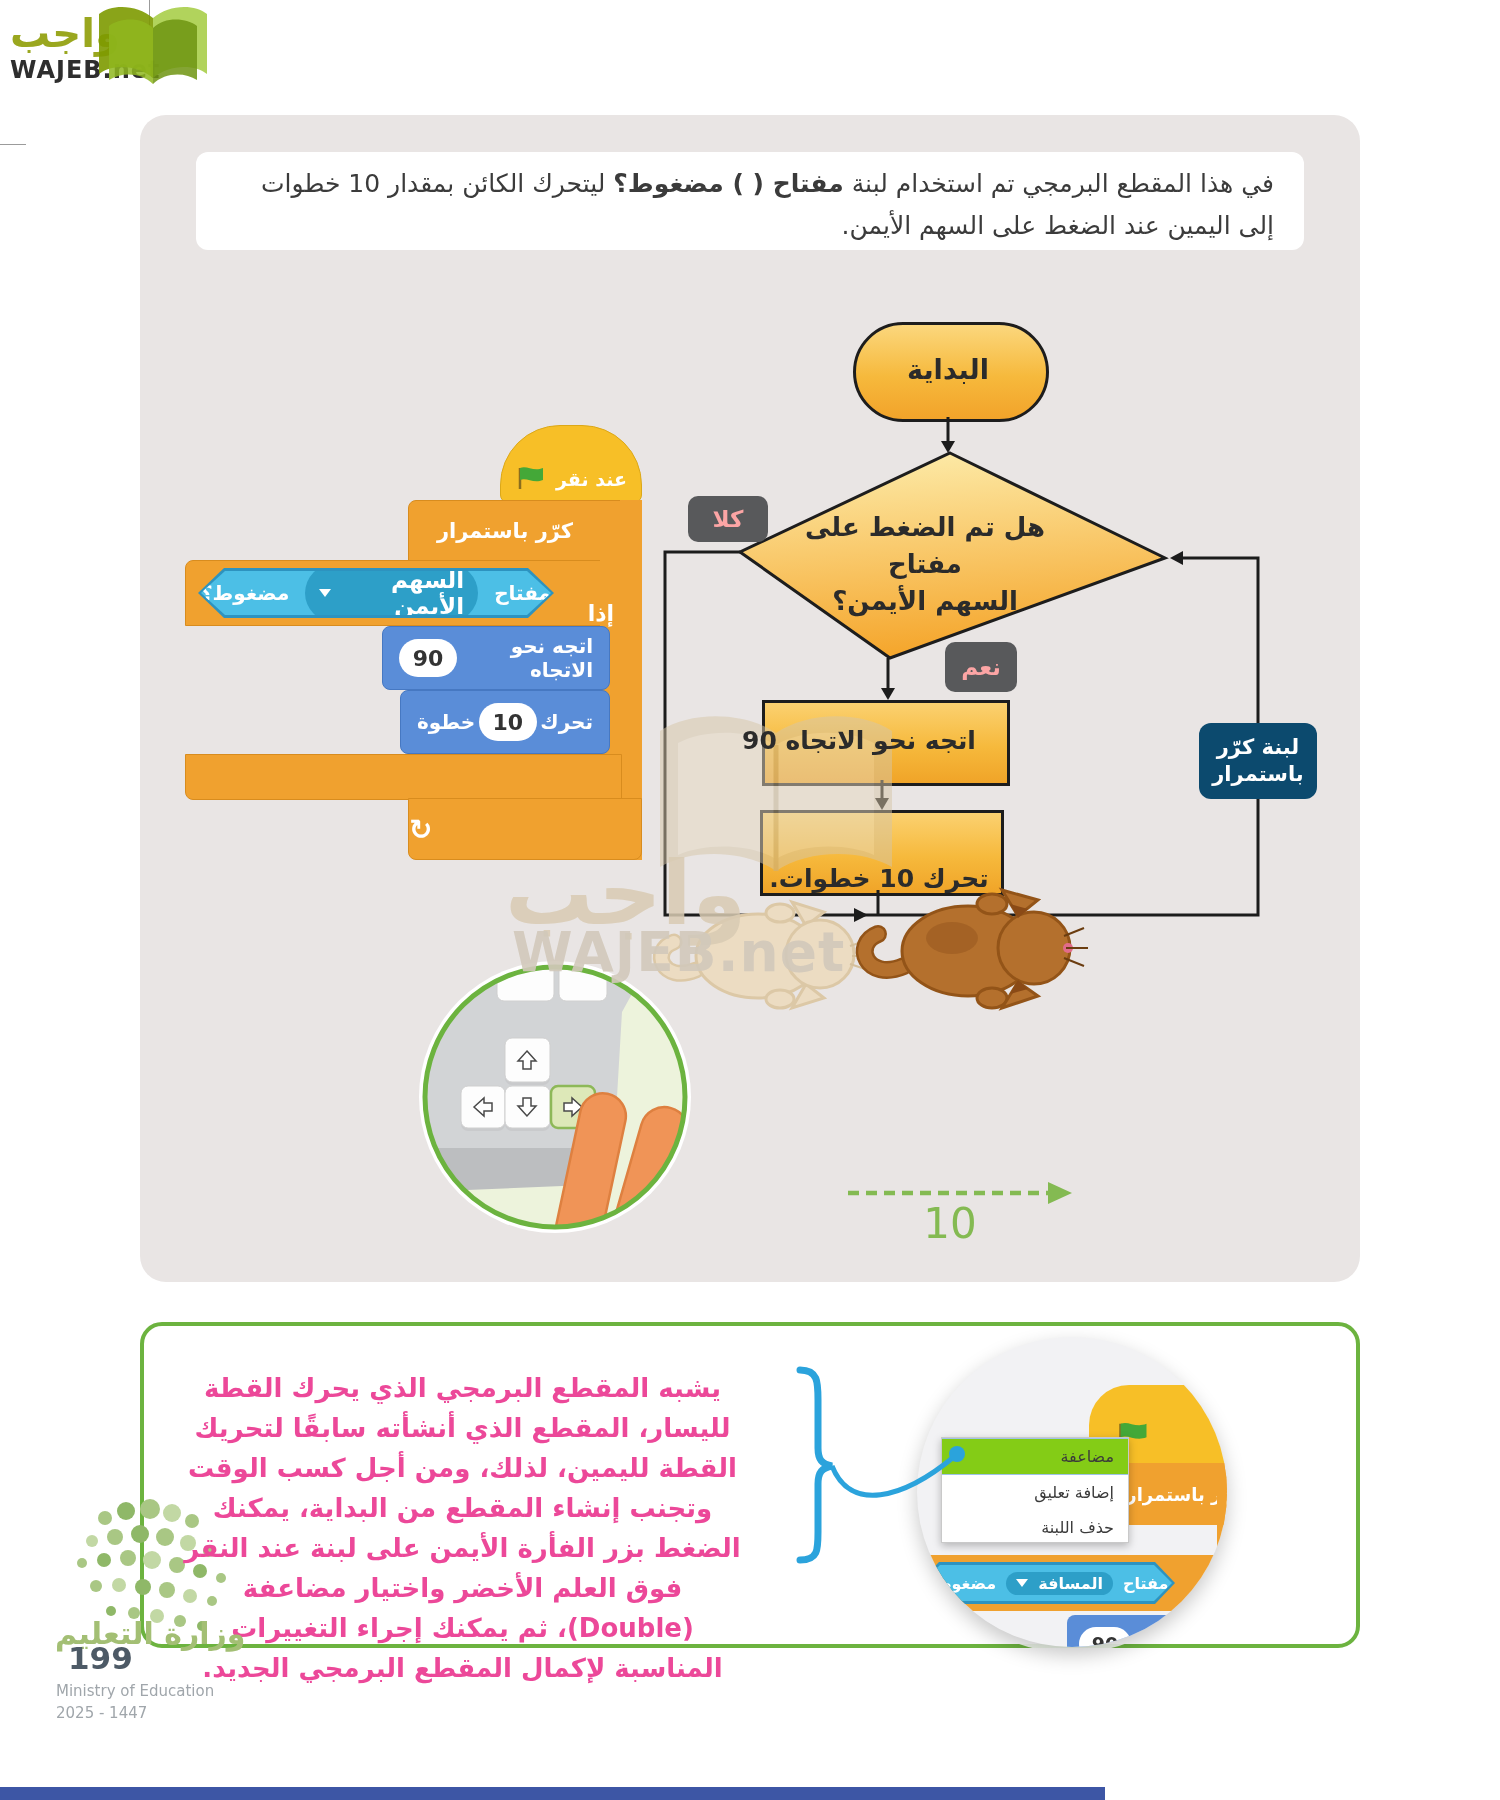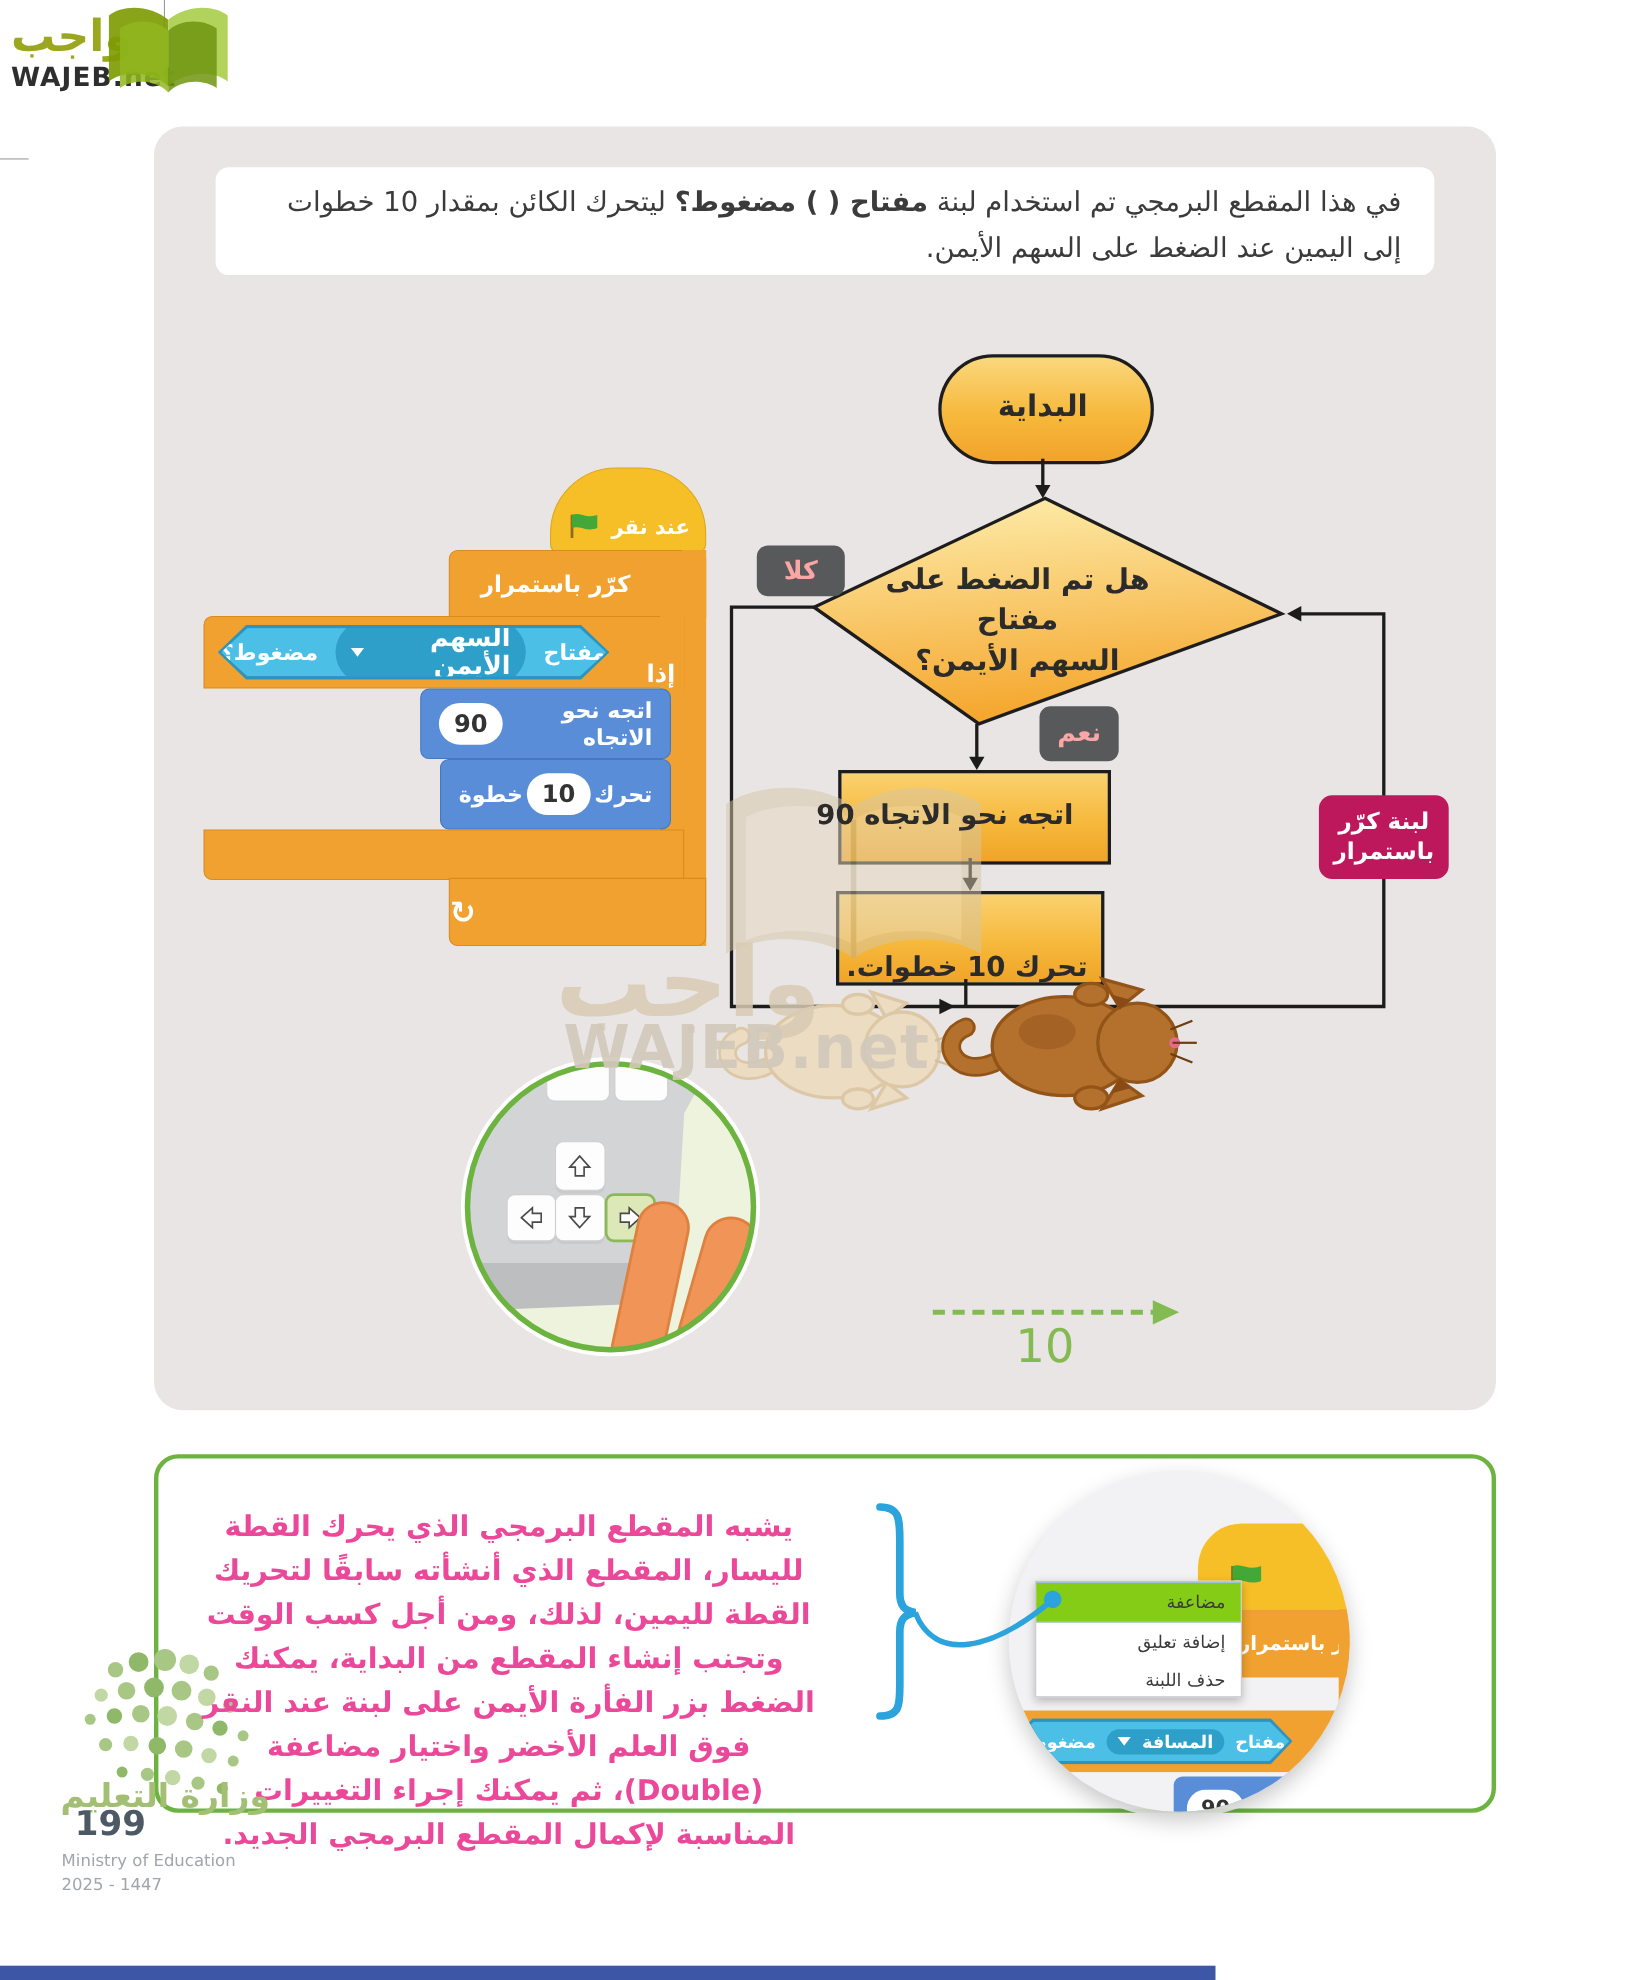--- a/index.html
+++ b/index.html
@@ -65,21 +65,21 @@
   .fc-text{display:flex;align-items:center;justify-content:center;color:#2b2b2b;font-weight:600;
       direction:rtl;text-align:center;}
   .fc-start-lbl{left:853px;top:322px;width:190px;height:94px;font-size:27px;}
   .fc-q{left:780px;top:515px;width:290px;height:98px;flex-direction:column;font-size:26px;line-height:37px;}
   .fc-s1{left:738px;top:700px;width:242px;height:80px;font-size:25px;}
   .fc-s2{left:760px;top:810px;width:238px;height:80px;font-size:25px;margin-top:28px;}
   .tag{background:#58595b;border-radius:10px;color:#fca5a5;font-weight:bold;display:flex;
       align-items:center;justify-content:center;direction:rtl;}
   .tag-no{left:688px;top:496px;width:80px;height:46px;font-size:23px;}
   .tag-yes{left:945px;top:642px;width:72px;height:50px;font-size:23px;}
-  .tag-loop{left:1199px;top:723px;width:118px;height:76px;background:#be185d;border-radius:12px;
+  .tag-loop{left:1199px;top:723px;width:118px;height:76px;background:#0c4a6e;border-radius:12px;
       color:#fff;font-weight:bold;font-size:21px;line-height:27px;display:flex;flex-direction:column;
       align-items:center;justify-content:center;direction:rtl;}
   
   .wm-ar{left:505px;top:842px;font-size:88px;font-weight:bold;color:#d9cbb3;opacity:.85;direction:rtl;}
   .wm-en{left:512px;top:920px;font-size:55px;font-weight:bold;color:#d2c9bb;opacity:.9;letter-spacing:1px;}
   
   .dist{left:905px;top:1198px;width:90px;height:50px;display:flex;align-items:center;justify-content:center;
       color:#84ba52;font-size:42px;font-weight:500;}
   
   .note-par{left:175px;top:1368px;width:575px;font-size:26px;line-height:40px;font-weight:bold;

